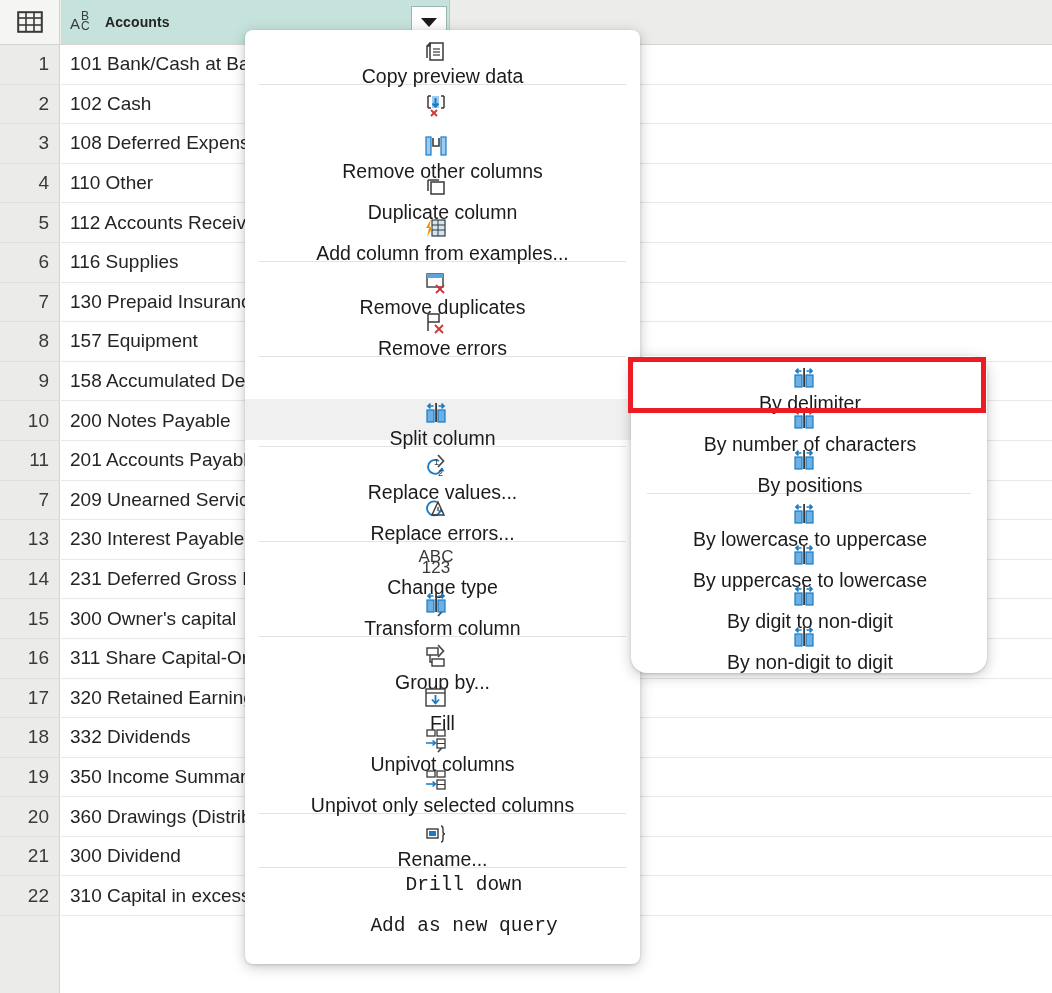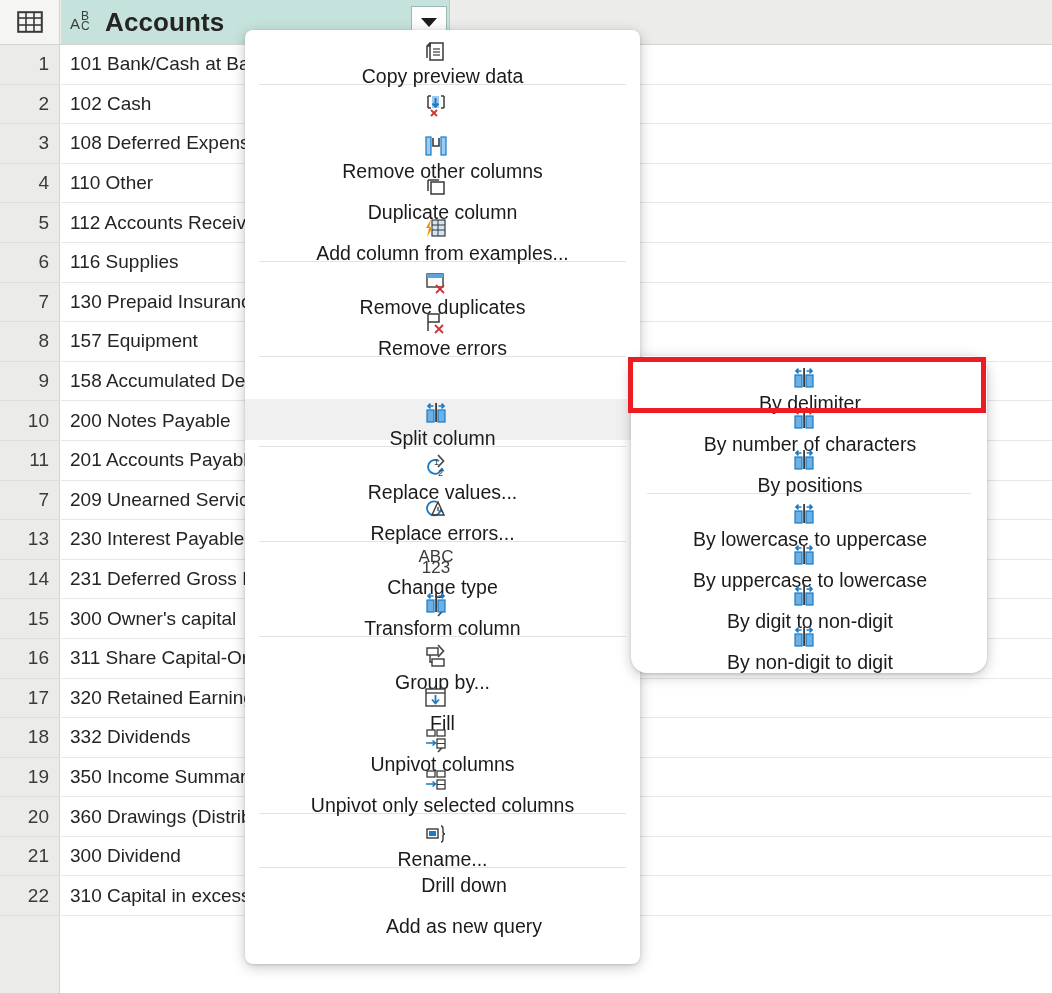--- a/index.html
+++ b/index.html
@@ -38,21 +38,21 @@
   }
   .type-badge {
     width: 28px; height: 26px; margin-right: 7px;
     position: relative; flex: 0 0 auto;
     color: #3b3b3b;
   }
   .type-badge .a { position: absolute; left: 0px;  top: 6px;  font-size: 15px; }
   .type-badge .b { position: absolute; left: 11px; top: 0px;  font-size: 12px; }
   .type-badge .c { position: absolute; left: 11px; top: 10px; font-size: 12px; }
   .col-title {
-    font-size: 26px; font-weight: bold; color: #252423; letter-spacing: .1px;
+    font-size: 14px; font-weight: bold; color: #252423; letter-spacing: .1px;
   }
   .filter-btn {
     position: absolute; left: 411px; top: 6px; width: 36px; height: 32px;
     background: #fdfdfd; border: 1px solid #9ab8b1;
     display: flex; align-items: center; justify-content: center;
   }
   .caret-down {
     width: 0; height: 0;
     border-left: 8px solid transparent;
     border-right: 8px solid transparent;
@@ -112,21 +112,21 @@
     height: 41px; padding: 0 14px 0 14px; cursor: default; flex-direction: column;
   }
   .mi.hl { background: #f0f0f0; margin-top: 42px; }
   .mi .ic {
     width: 30px; height: 28px; margin-right: 13px; flex: 0 0 auto;
     display: flex; align-items: center; justify-content: center;
   }
   .mi .lbl {
     font-size: 19.5px; color: #1b1b1b; white-space: nowrap; flex: 1 1 auto;
   }
-  .mi.noicon .lbl { margin-left: 43px; }
+  .mi.noicon .lbl { margin-left: 43px; font-family: Liberation Mono, monospace; }
   .mi .chev { width: 14px; height: 22px; flex: 0 0 auto; margin-right: 3px; }
   .sep { height: 1px; background: #e3e3e3; margin: 6px 14px 6px 14px; }
 
   
   .submenu {
     position: absolute; left: 631px; top: 356px; width: 356px;
     background: #ffffff;
     border-radius: 16px;
     box-shadow: 0 3px 14px rgba(0,0,0,.22), 0 1px 3px rgba(0,0,0,.14);
     padding: 8px 0 9px 0;

